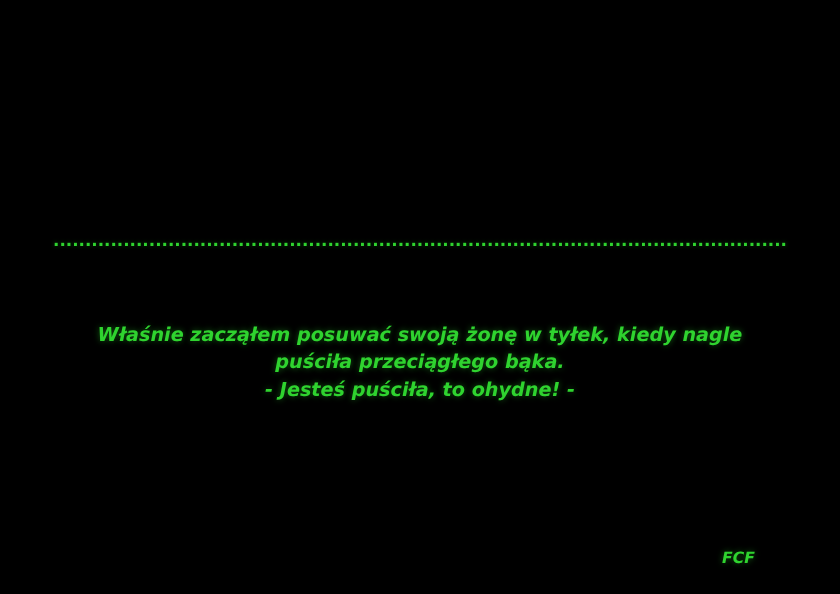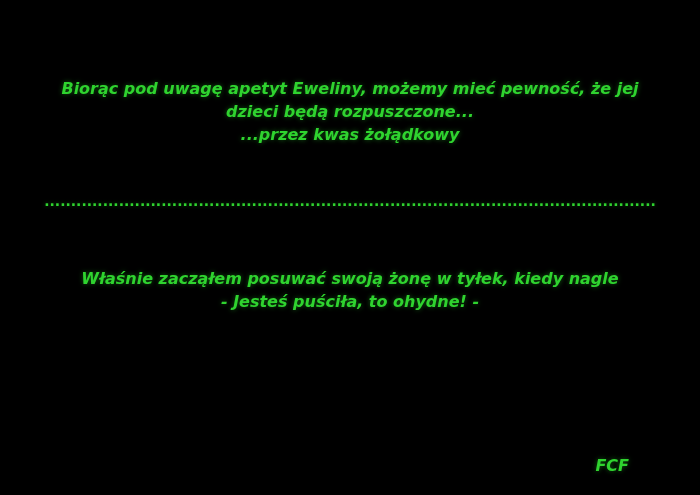--- a/index.html
+++ b/index.html
@@ -44,38 +44,34 @@
     overflow: hidden;
     text-shadow: 0 0 4px rgba(45, 210, 45, 0.4);
   }
   .watermark {
     position: absolute;
     top: 455px;
     right: 71px;
     color: var(--green, #2fd32f);
     font-weight: bold;
     font-style: italic;
-    font-size: 16px;
+    font-size: 13px;
     line-height: 21px;
     text-shadow: 0 0 5px rgba(45, 210, 45, 0.45);
   }
 </style>
 </head>
 <body>
 
 <div class="canvas">
 
-  <div class="joke joke-top">
-    <div>Biorąc pod uwagę apetyt Eweliny, możemy mieć pewność, że jej</div>
-    <div>dzieci będą rozpuszczone...</div>
-    <div>...przez kwas żołądkowy</div>
-  </div>
 
   <div class="separator">...................................................................................................................</div>
 
   <div class="joke joke-bottom">
     <div>Właśnie zacząłem posuwać swoją żonę w tyłek, kiedy nagle</div>
+    <div>puściła przeciągłego bąka.</div>
     <div>- Jesteś puściła, to ohydne! -</div>
   </div>
 
   <div class="watermark">FCF</div>
 
 </div>
 
 </body></html>

